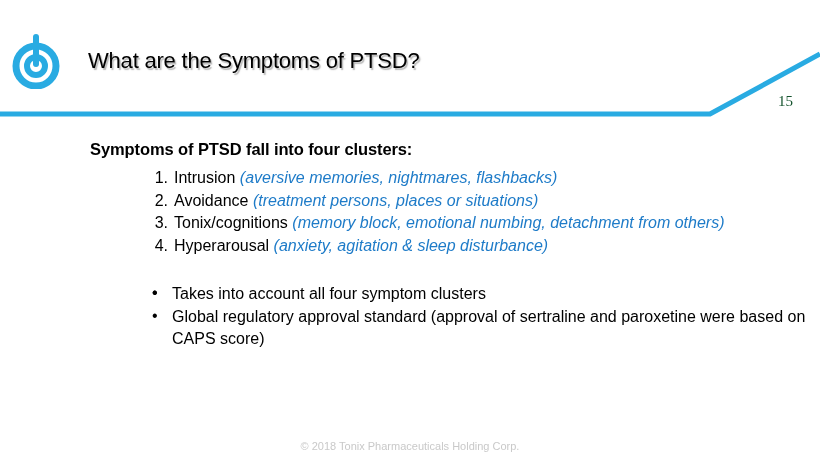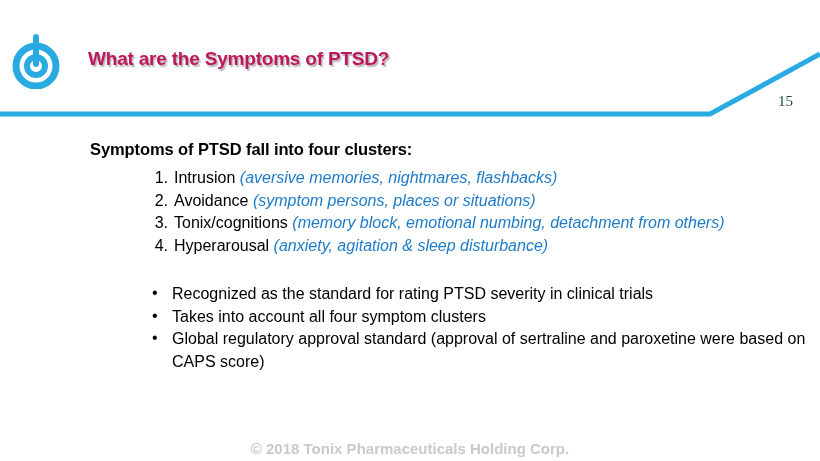--- a/index.html
+++ b/index.html
@@ -25,23 +25,23 @@
     top: 31px;
     width: 48px;
     height: 58px;
   }
   .logo svg { display: block; }
 
   .slide-title {
     position: absolute;
     left: 88px;
     top: 48px;
-    font-size: 19px;
-    font-weight: bold;
-    color: #be185d;
+    font-size: 22px;
+    font-weight: normal;
+    color: #000000;
     letter-spacing: -0.2px;
     text-shadow: 1.5px 1.5px 1.2px rgba(120,120,120,0.55);
     white-space: nowrap;
   }
 
   .accent-line {
     position: absolute;
     left: 0;
     top: 40px;
     width: 820px;
@@ -127,23 +127,22 @@
   .spacer-md { height: 20px; }
   .spacer-xs { height: 5px; }
 
   
   .footer {
     position: absolute;
     left: 0;
     top: 440px;
     width: 820px;
     text-align: center;
-    font-size: 15px;
+    font-size: 11px;
     color: #c9c9c9;
-    font-weight: bold;
   }
 </style>
 </head>
 <body>
 
 <div class="slide">
 
   <div class="logo">
     <svg width="48" height="58" viewBox="0 0 48 58" xmlns="http://www.w3.org/2000/svg">
       <circle cx="24" cy="35" r="20" fill="none" stroke="#29ABE2" stroke-width="7"></circle>
@@ -164,38 +163,38 @@
 
     <div class="section-heading">Symptoms of PTSD fall into four clusters:</div>
 
     <div class="spacer-sm"></div>
 
     <ol class="num-list">
       <li class="num-item">
         <span class="num-marker">1.</span><span>Intrusion </span><span class="blue">(aversive memories, nightmares, flashbacks)</span>
       </li>
       <li class="num-item">
-        <span class="num-marker">2.</span><span>Avoidance </span><span class="blue">(symptom persons, places or situations)</span>
+        <span class="num-marker">2.</span><span>Avoidance </span><span class="blue">(treatment persons, places or situations)</span>
       </li>
       <li class="num-item">
         <span class="num-marker">3.</span><span>Tonix/cognitions </span><span class="blue">(memory block, emotional numbing, detachment from others)</span>
       </li>
       <li class="num-item">
         <span class="num-marker">4.</span><span>Hyperarousal </span><span class="blue">(anxiety, agitation &amp; sleep disturbance)</span>
       </li>
     </ol>
 
     <div class="spacer-md"></div>
 
 
     <div class="spacer-xs"></div>
 
     <ul class="bullet-list">
       <li class="bullet-item">
-        <span class="bullet-dot">•</span><span>Recognized as the standard for rating PTSD severity in clinical trials</span>
+        <span class="bullet-dot">•</span>
       </li>
       <li class="bullet-item">
         <span class="bullet-dot">•</span><span>Takes into account all four symptom clusters</span>
       </li>
       <li class="bullet-item">
         <span class="bullet-dot">•</span><span>Global regulatory approval standard (approval of sertraline and paroxetine were based on CAPS score)</span>
       </li>
     </ul>
 
   </div>

